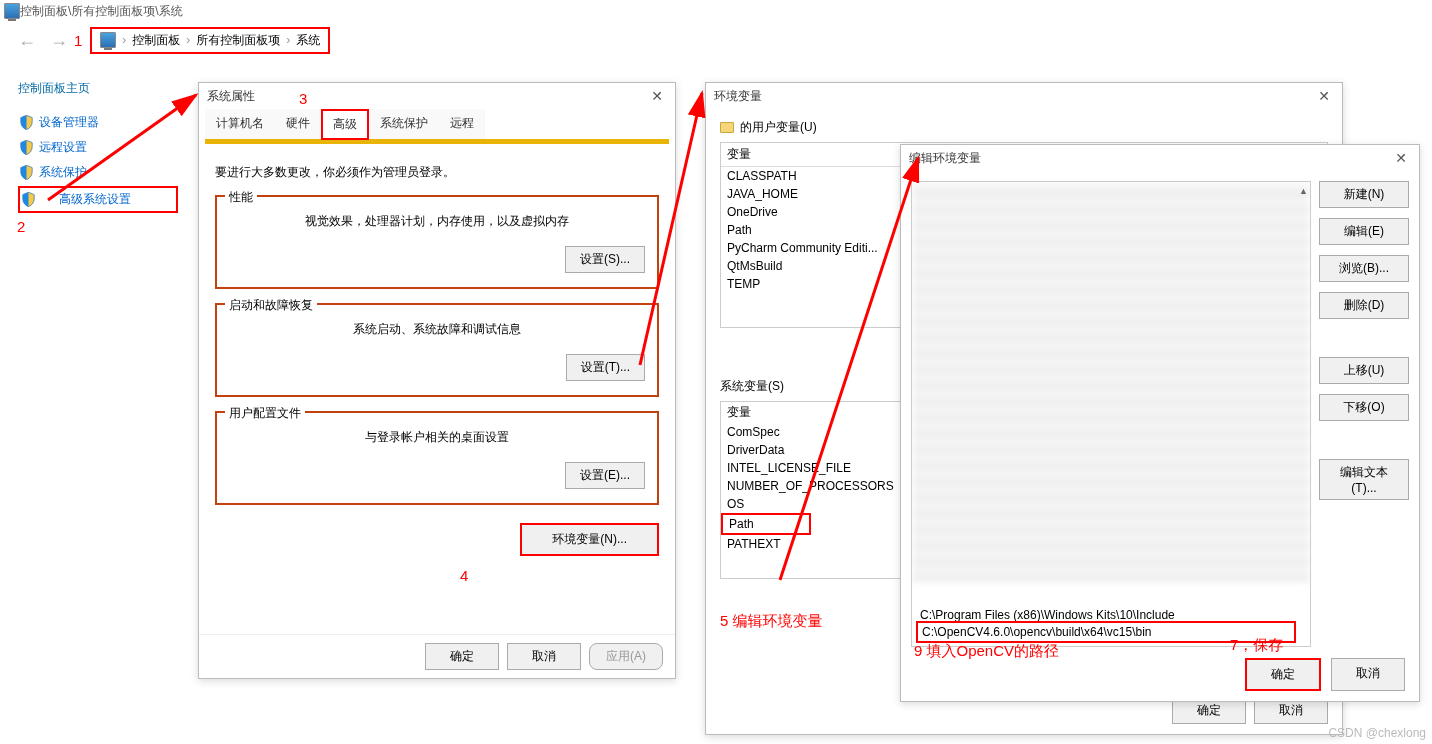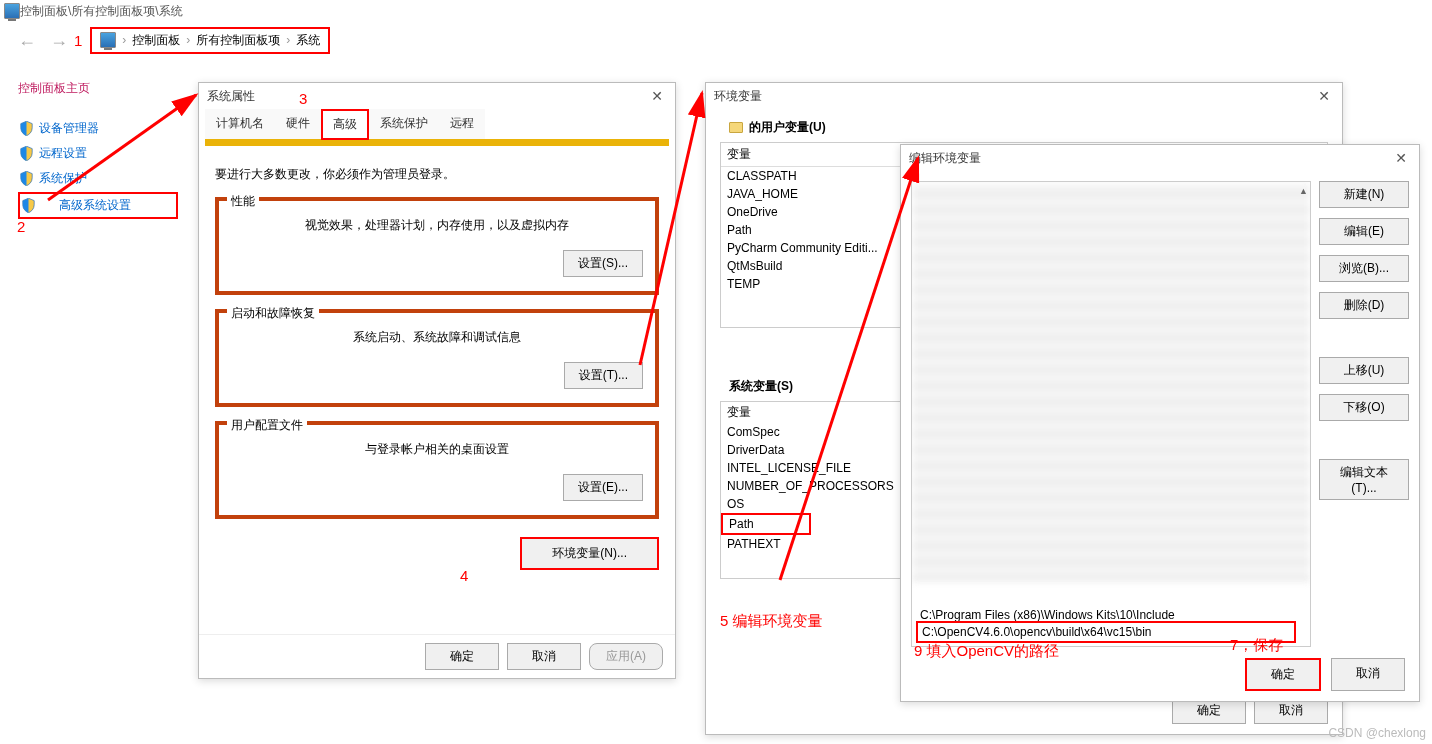--- a/index.html
+++ b/index.html
@@ -13,47 +13,47 @@
   .nav-arrows { display:flex; gap:14px; align-items:center; color:#aaa; }
   .arrow { font-size:18px; cursor:default; }
   .breadcrumb-box { border:2px solid #f00; margin-left:8px; padding:3px 8px; display:flex; align-items:center; gap:6px; }
   .bc-sep { color:#999; }
   .bc-item { color:#000; }
   .monitor-icon { width:16px; height:16px; background:linear-gradient(#4aa3df,#2a6fb5); border:1px solid #888; border-radius:1px; position:relative; }
   .monitor-icon::after { content:""; position:absolute; bottom:-3px; left:3px; width:8px; height:2px; background:#777; }
 
   
   .sidebar { position:absolute; left:18px; top:80px; width:160px; }
-  .sidebar-title { color:#be185d; margin-bottom:20px; }
+  .sidebar-title { color:#0369a1; margin-bottom:14px; }
   .sidebar-item { display:flex; align-items:center; gap:6px; padding:3px 2px; color:#0066cc; cursor:pointer; margin-bottom:2px; }
   .shield { width:13px; height:15px; }
 
   
   .dlg { position:absolute; background:#fff; border:1px solid #bbb; box-shadow:0 2px 8px rgba(0,0,0,0.15); }
   .dlg-title { height:26px; display:flex; align-items:center; justify-content:space-between; padding:0 8px; font-size:12px; color:#333; }
   .dlg-close { color:#555; font-size:14px; cursor:pointer; padding:0 4px; }
 
   
   #dlg-sysprop { left:198px; top:82px; width:478px; height:597px; }
-  .tabs { display:flex; border-bottom:7px solid #eab308; margin:0 6px;text-align:right; }
+  .tabs { display:flex; border-bottom:5px solid #eab308; margin:0 6px;text-align:right; }
   .tab { padding:5px 10px; border:1px solid transparent; border-bottom:none; background:#f9f9f9; margin-right:0px; color:#333; cursor:pointer; }
   .tab.active { background:#fff; border-color:#ccc; border-bottom:1px solid #fff; margin-bottom:-1px; }
   .dlg-body { padding:12px 16px; }
-  .group { border:4px solid #c2410c; margin-top:14px; padding:10px 12px 14px; position:relative; }
+  .group { border:2px solid #c2410c; margin-top:14px; padding:10px 12px 14px; position:relative; }
   .group-title { position:absolute; top:-8px; left:8px; background:#fff; padding:0 4px; }
   .group-text { margin:6px 0 16px;text-align:center; }
   .group-btn-row { display:flex; justify-content:flex-end; }
   .btn { border:1px solid #aaa; background:#f0f0f0; padding:4px 14px; font-size:12px; cursor:pointer; min-width:74px; text-align:center; }
   .btn.disabled { color:#999;border-radius:8px; }
   .btn-row-bottom { display:flex; justify-content:flex-end; gap:8px; padding:8px 12px; border-top:1px solid #eee; position:absolute; bottom:0; left:0; right:0; }
 
   
   #dlg-env { left:705px; top:82px; width:638px; height:653px; }
   .env-section { margin:10px 14px; }
-  .env-label { margin:6px 9px; display:flex; align-items:center; gap:6px;font-weight:bold; }
+  .env-label { margin:6px 0; display:flex; align-items:center; gap:6px; }
   .folder-icon { width:14px; height:11px; background:#f5d77a; border:1px solid #c9a63f; border-radius:1px; }
   .var-table { border:1px solid #ccc; height:172px; overflow:hidden; }
   .var-header { background:#fff; border-bottom:1px solid #ddd; padding:3px 6px; font-size:12px; display:flex; }
   .var-row { padding:2px 6px; font-size:12px; white-space:nowrap; overflow:hidden; text-overflow:ellipsis; }
   .env-btn-row { display:flex; justify-content:flex-end; gap:8px; padding:10px 14px; position:absolute; bottom:0; right:0; }
 
   
   #dlg-edit { left:900px; top:144px; width:520px; height:558px; }
   .edit-body { display:flex; padding:10px; gap:8px; height:calc(100% - 70px); }
   .path-list { flex:1; border:1px solid #ccc; position:relative; overflow:hidden; }

